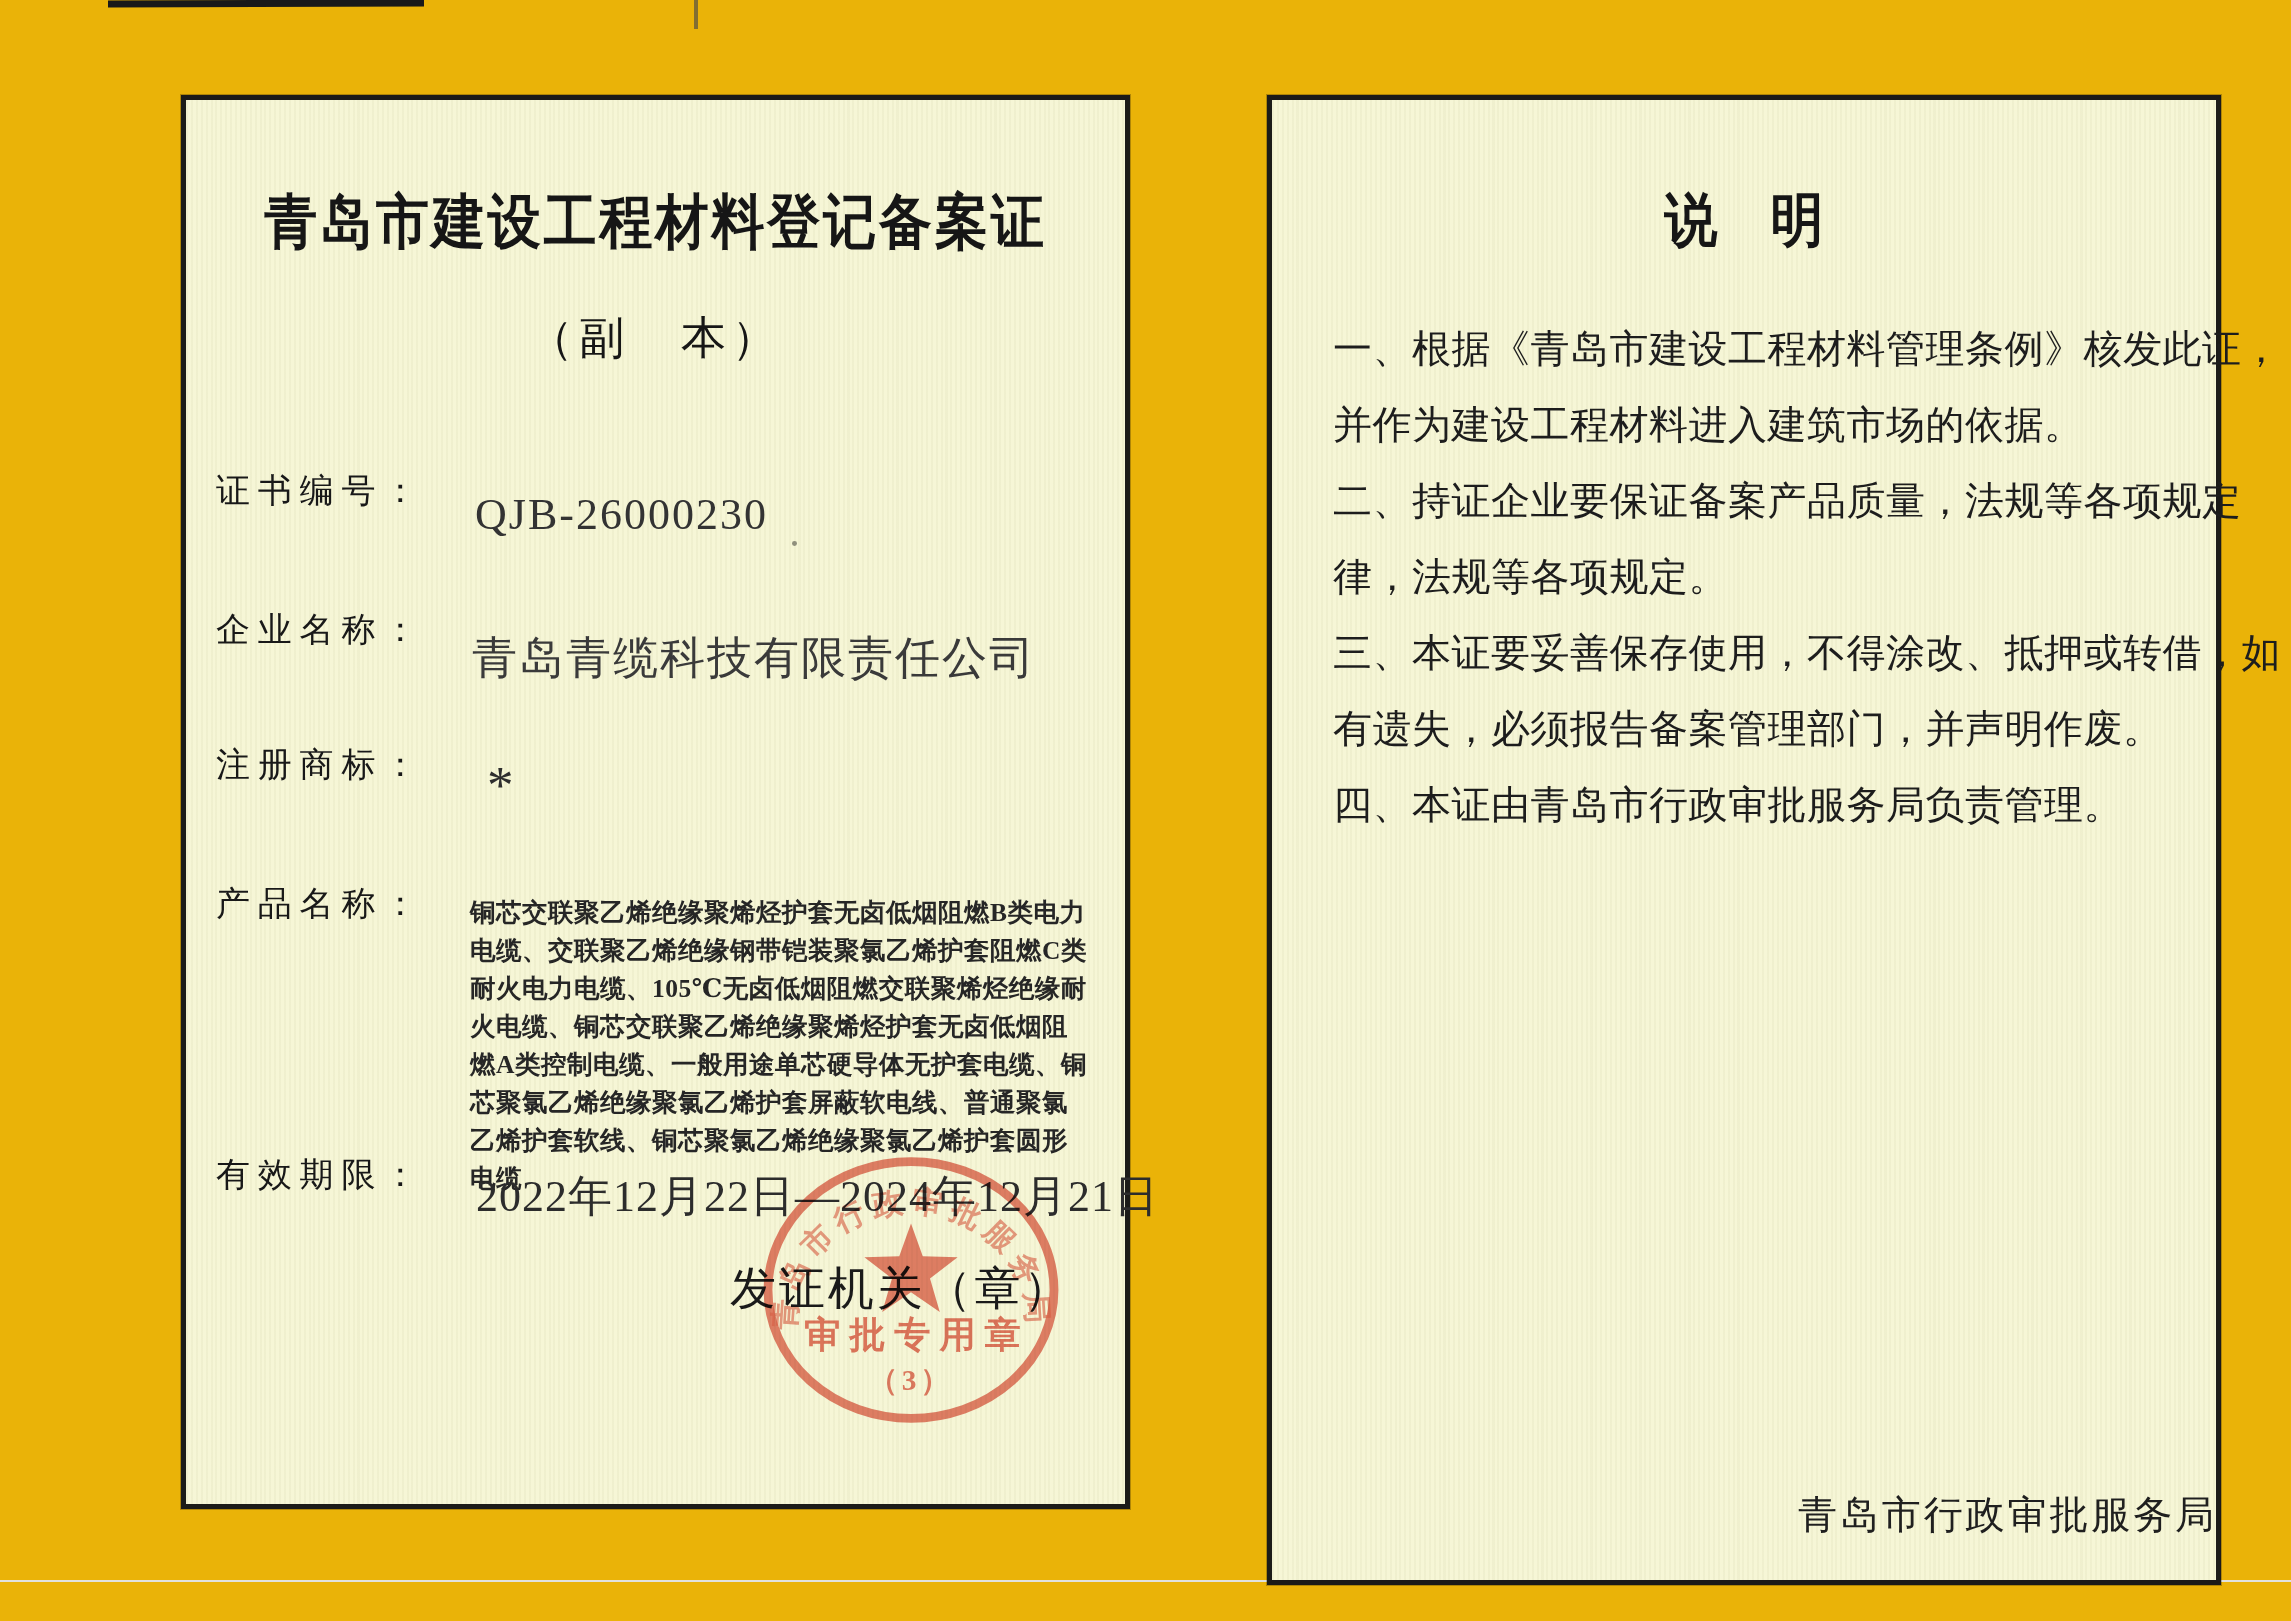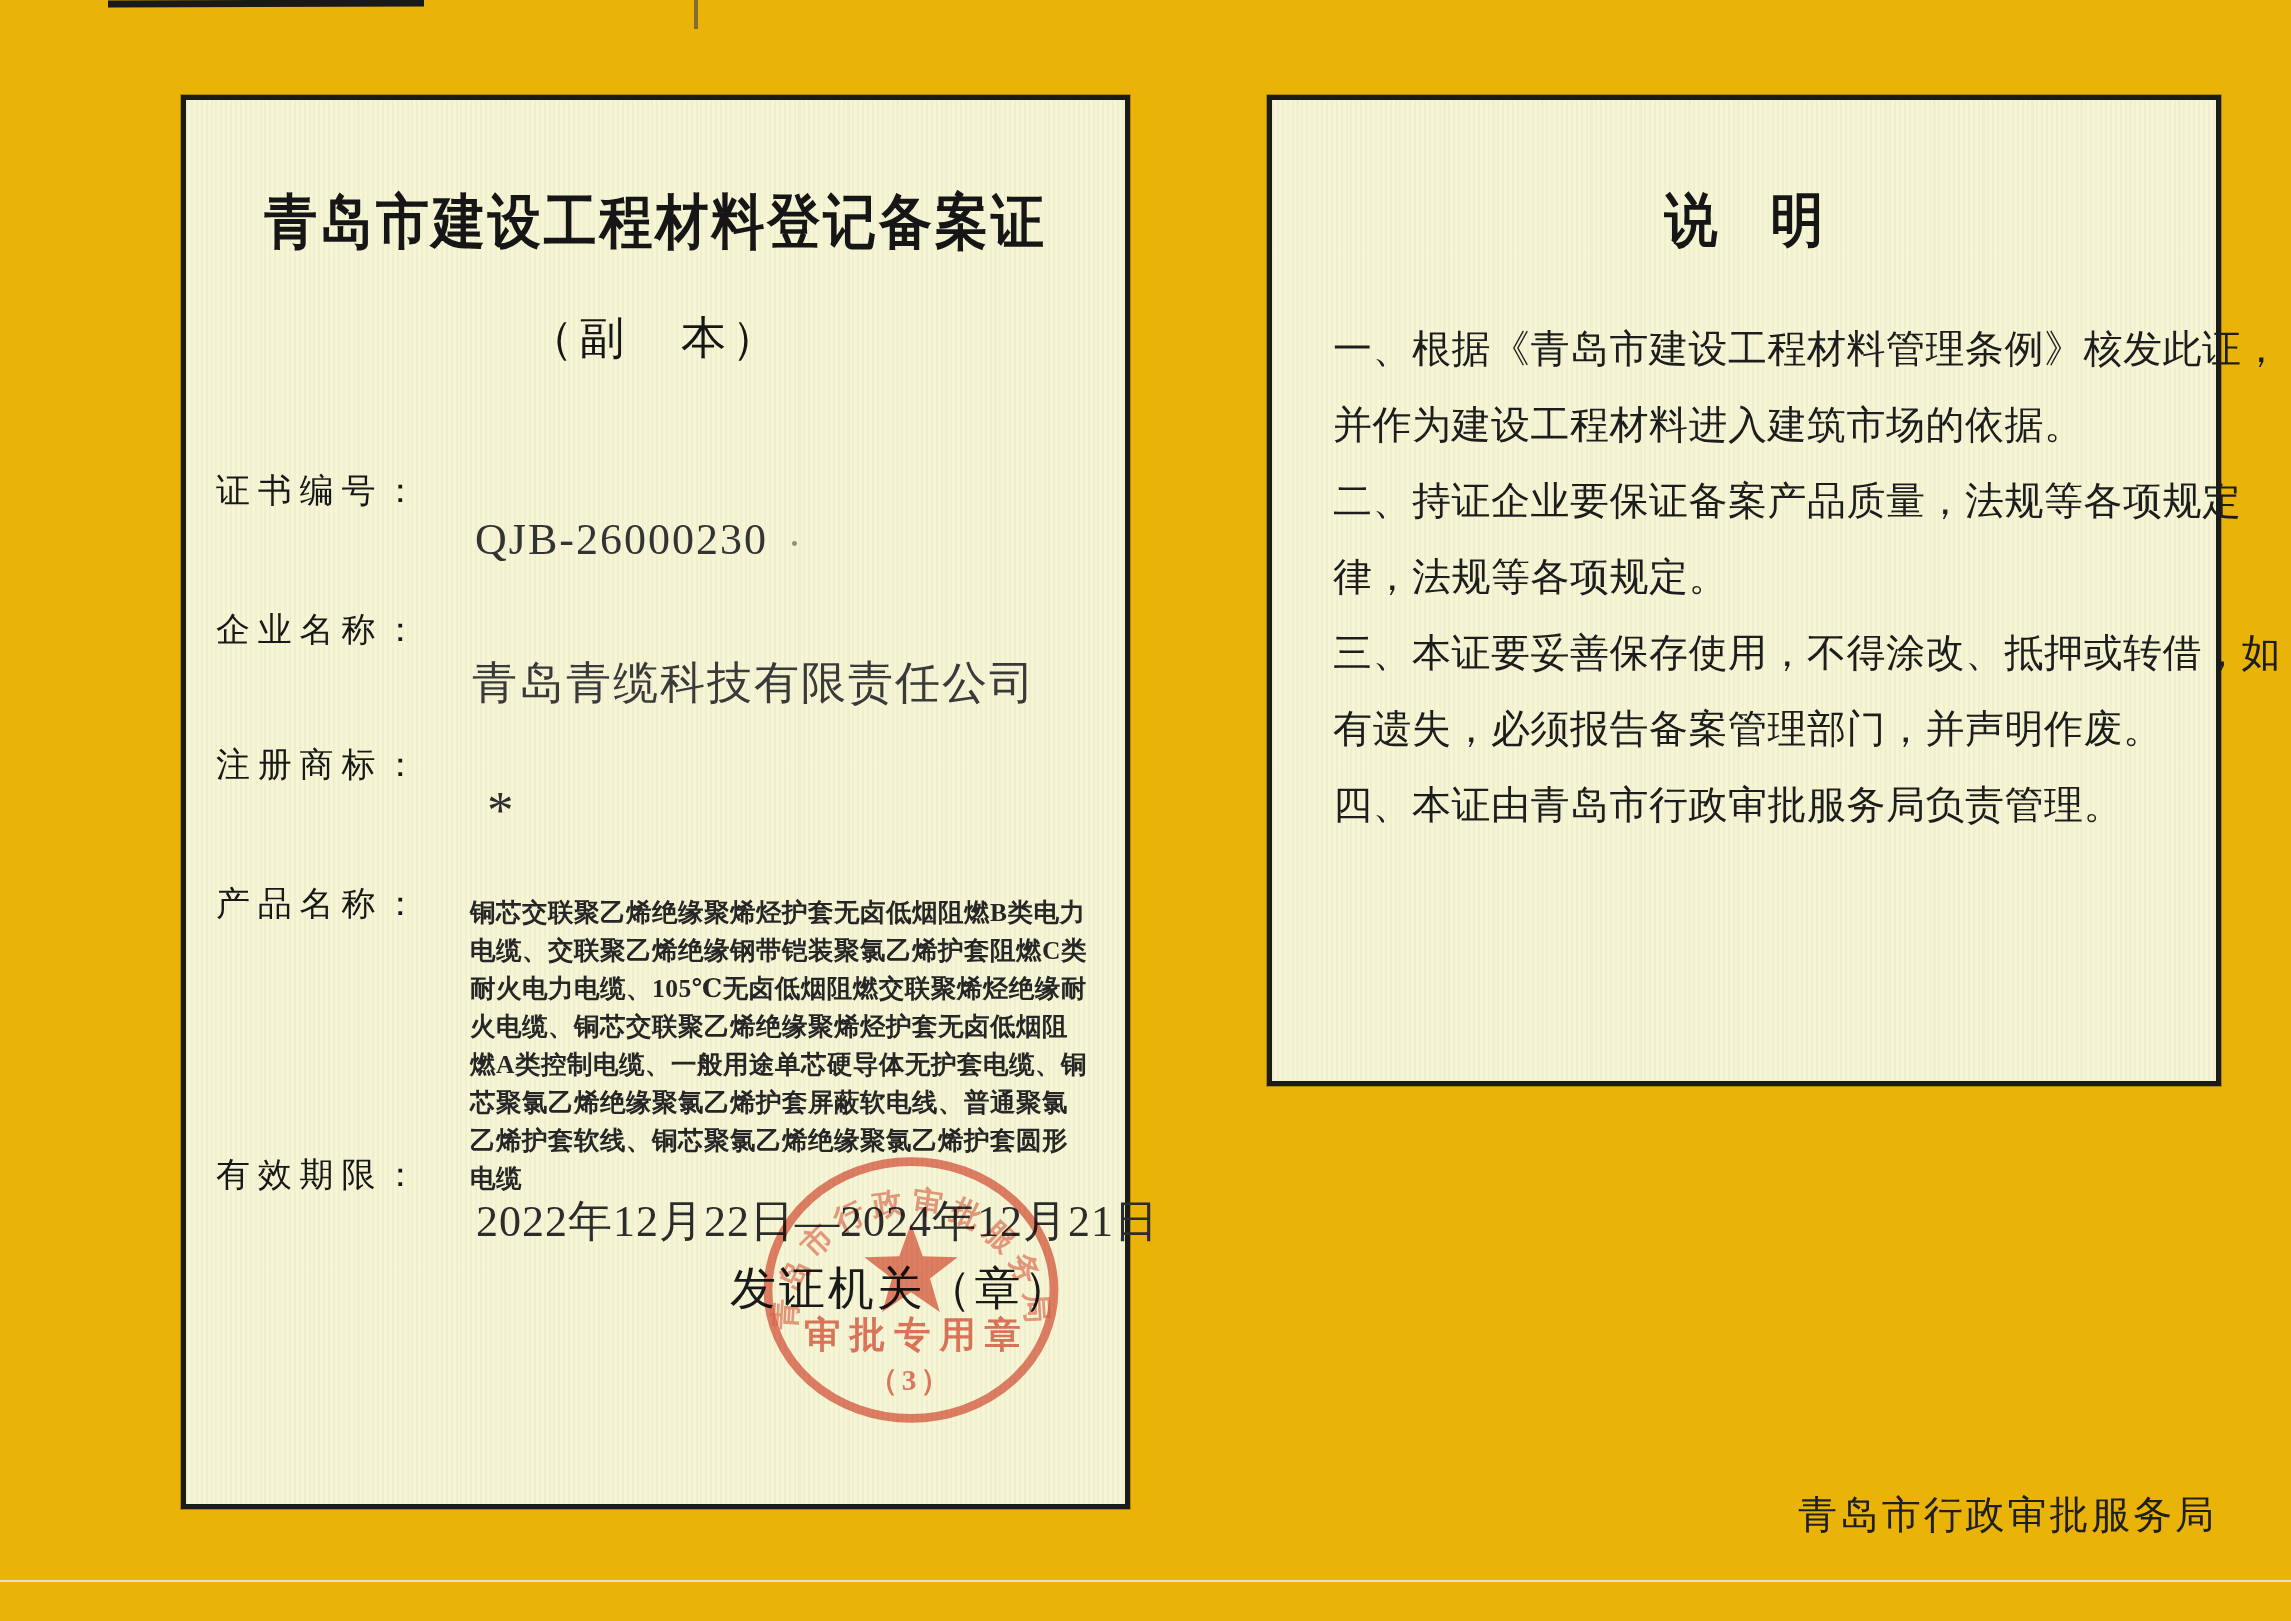--- a/index.html
+++ b/index.html
@@ -10,36 +10,36 @@
   }
   .page{
     position:absolute;box-sizing:border-box;
     background:
       repeating-linear-gradient(90deg, rgba(120,120,60,0.05) 0 2px, rgba(255,255,255,0) 2px 4.9px),
       #f6f6d6;
     border:5.9px solid #1b1b18;
     box-shadow:0 0 0 1px rgba(0,0,0,0.25);
   }
   #left-page{left:181px;top:95px;width:949px;height:1414px;}
-  #right-page{left:1267px;top:95px;width:954px;height:991px;}
+  #right-page{left:1267px;top:95px;width:954px;height:1490px;}
 
   .abs{position:absolute;}
   .cert-title{
     left:0;top:87px;width:100%;text-align:center;
     font-size:53px;font-weight:bold;color:#161616;letter-spacing:2.9px;
     transform:scaleY(1.12);
   }
   .cert-subtitle{
     left:0;top:208px;width:100%;text-align:center;
     font-size:45px;color:#161616;letter-spacing:5.9px;
   }
   .field-label{
     left:30px;font-size:34px;color:#181818;letter-spacing:7.8px;white-space:nowrap;
   }
-  .field-value{font-size:44px;color:#333;white-space:nowrap;margin-top:25px;}
+  .field-value{font-size:44px;color:#333;white-space:nowrap;}
   .value-number{left:289px;top:389px;letter-spacing:2px;}
   .value-company{left:286px;top:528px;font-size:45px;letter-spacing:2px;color:#3a3a3a;}
   .value-trademark{left:301px;top:655px;font-size:53px;color:#2e2e2e;}
   .product-lines{
     left:284px;top:794px;width:663px;
     font-size:25.5px;font-weight:bold;color:#262626;line-height:38px;
     letter-spacing:0.5px;white-space:nowrap;
   }
   .value-date{left:290px;top:1067px;font-size:44px;color:#2c2c2c;letter-spacing:1px;}
   .issuer-line{

